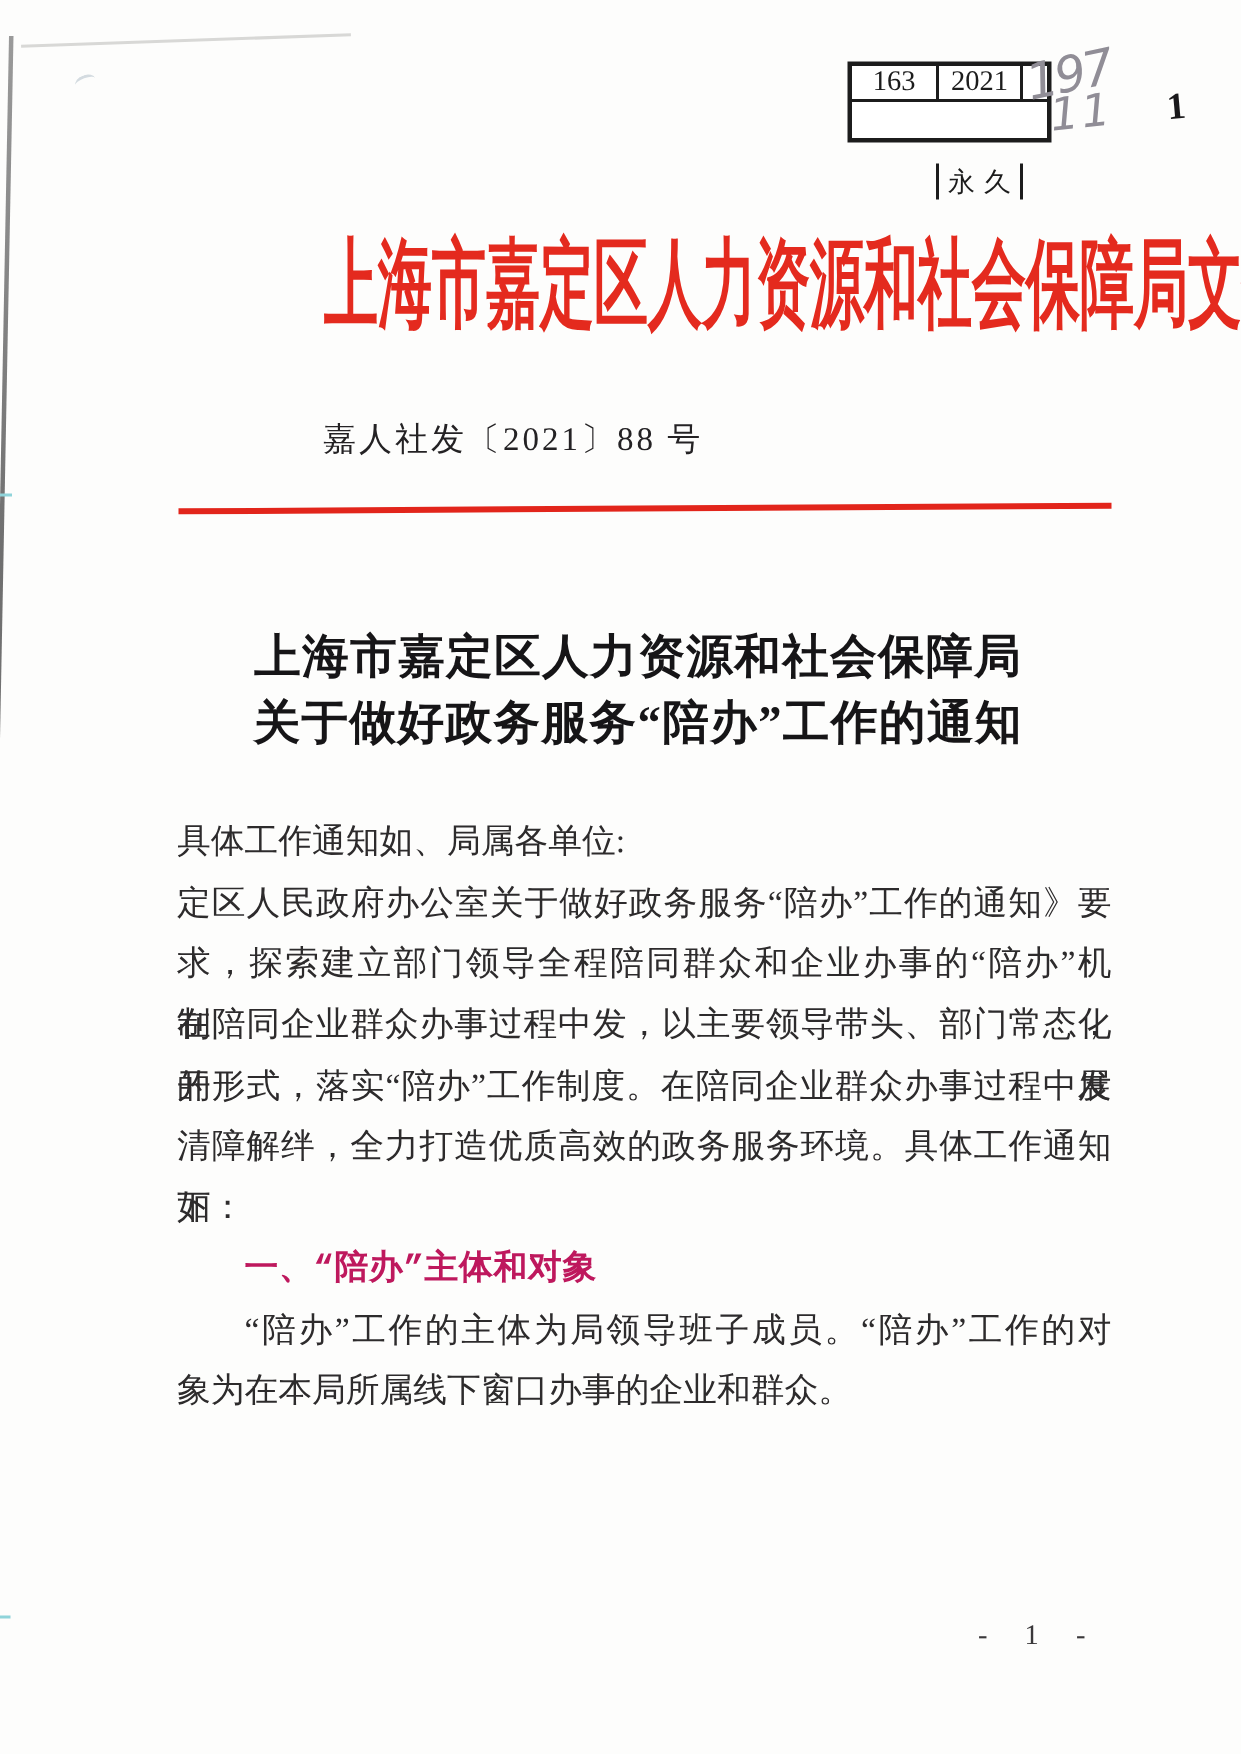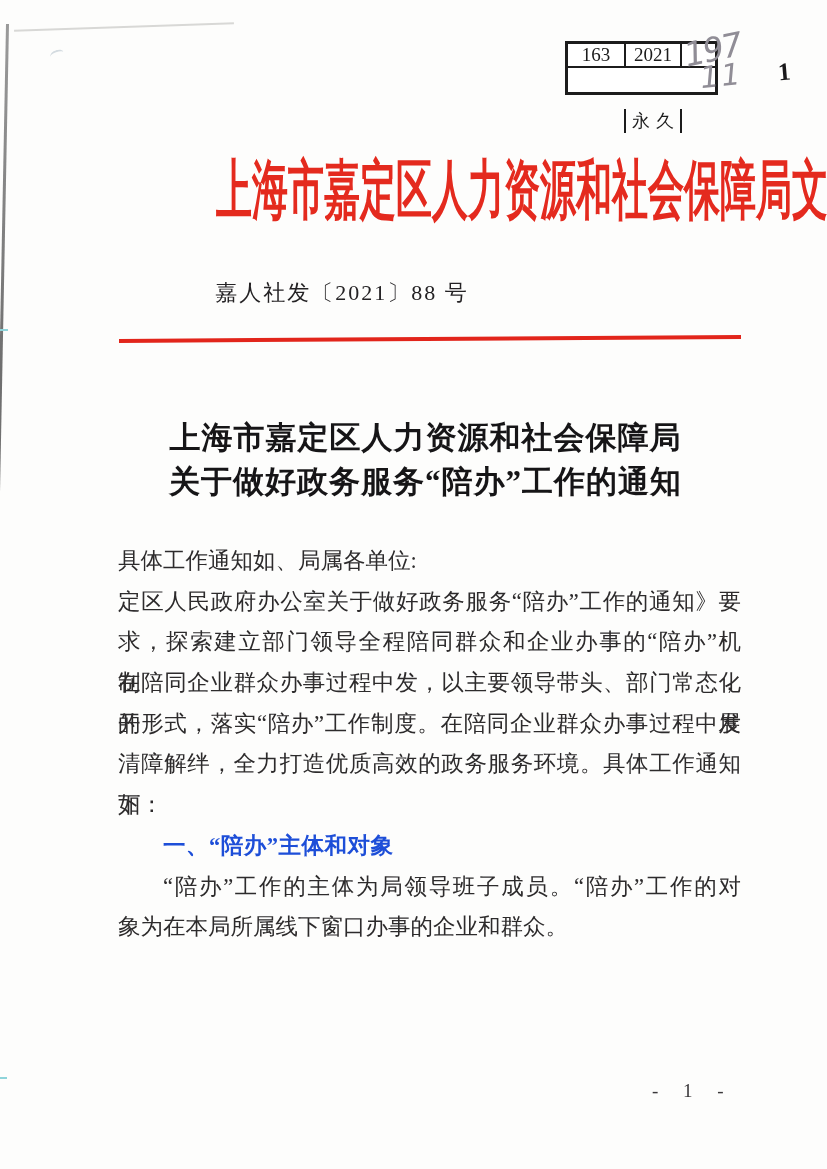--- a/index.html
+++ b/index.html
@@ -29,21 +29,21 @@
     transform: rotate(-2deg);
   }
   .tick-cyan1 { position: absolute; left: 0; top: 329px; width: 8px; height: 2px; background: #8fd4da; }
   .tick-cyan2 { position: absolute; left: 0; top: 1077px; width: 7px; height: 2px; background: #8fd4da; }
   .smudge1 { position: absolute; left: 50px; top: 50px; width: 14px; height: 7px; border-radius: 50%; border-top: 2px solid #b9c6cf; opacity: .6; transform: rotate(-20deg); }
 
   
   .stamp {
     position: absolute;
     left: 565px; top: 41px;
-    width: 153px; height: 54px;
+    width: 136px; height: 54px;
     border: 3px solid #1c1c1c;
     box-sizing: border-box;
     display: grid;
     grid-template-columns: 58px 56px 1fr;
     grid-template-rows: 1fr 1fr;
     background: #fff;
   }
   .stamp .cell {
     border-right: 2px solid #1c1c1c;
     border-bottom: 2px solid #1c1c1c;
@@ -131,23 +131,23 @@
     white-space: nowrap;
   }
   .line.fill {
     white-space: normal;
     text-align: justify;
     text-align-last: justify;
     text-justify: inter-character;
   }
   .line.indent { text-indent: 2em; }
   .line.heading {
-    font-family: Liberation Serif, serif;
+    font-family: Liberation Mono, monospace;
     font-weight: bold;
-    color: #1d4ed8;
+    color: #be185d;
     letter-spacing: 0.5px;
   }
 
   .page-number {
     position: absolute;
     left: 652px; top: 1080px;
     font-size: 19px;
     color: #3a383a;
     letter-spacing: 7px;
     word-spacing: 6px;

